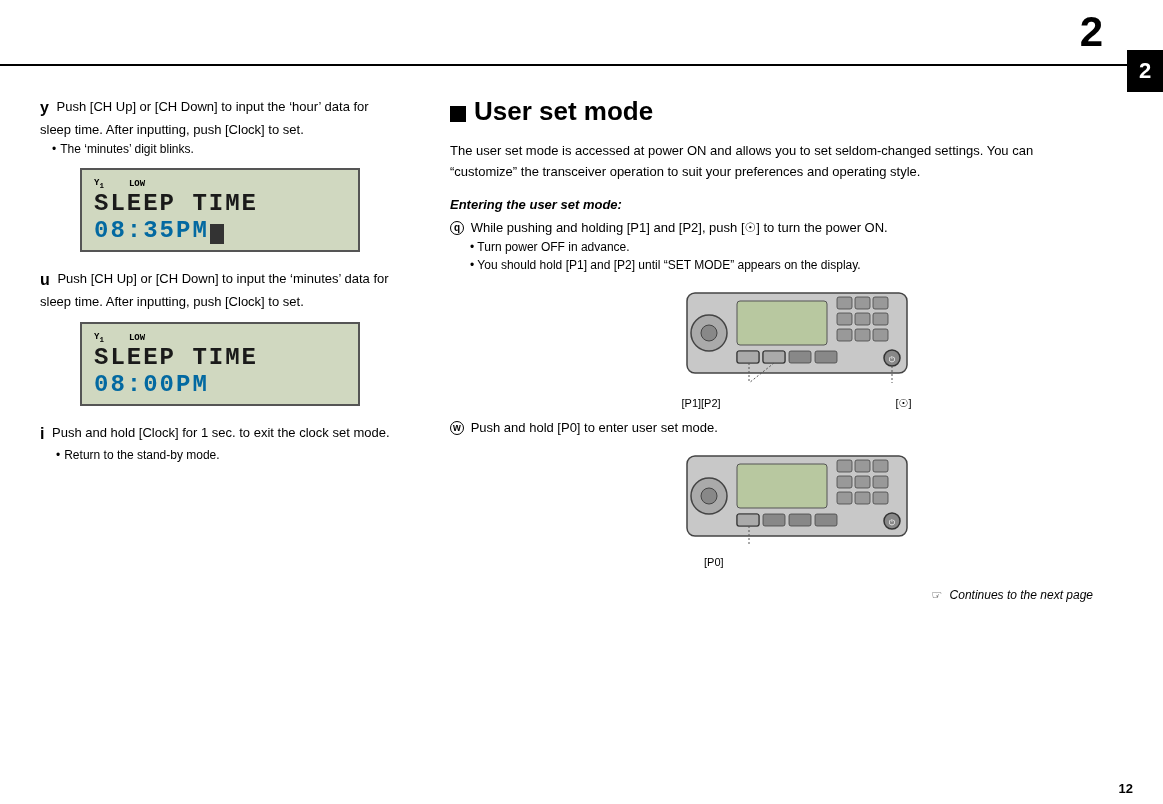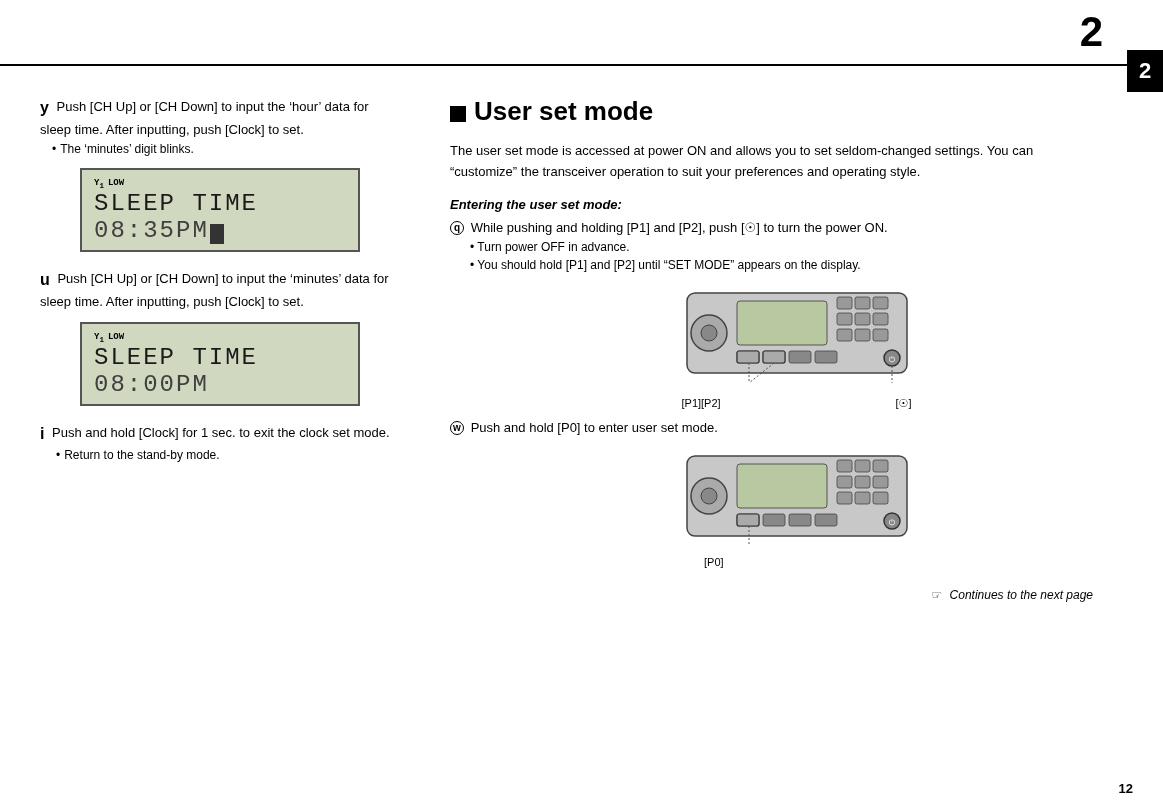--- a/index.html
+++ b/index.html
@@ -89,44 +89,44 @@
       border: 2px solid #555;
       background: #d0d8c0;
       margin: 8px auto 16px auto;
       padding: 8px 12px 6px 12px;
       width: 280px;
       font-family: 'Courier New', monospace;
       position: relative;
     }
     .lcd-indicators {
       display: flex;
-      align-items: flex-start;
-      gap: 0;
+      align-items: flex-end;
+      gap: 21px;
       font-size: 9px;
       margin-bottom: 2px;
     }
     .lcd-signal {
       font-size: 9px;
       font-weight: bold;
     }
     .lcd-low {
       font-size: 9px;
       font-weight: bold;
     }
     .lcd-line1 {
       font-size: 24px;
-      font-weight: normal;
+      font-weight: bold;
       color: #1a1a1a;
       letter-spacing: 2px;
       line-height: 1.1;
     }
     .lcd-line2 {
       font-size: 24px;
-      font-weight: normal;
-      color: #404040;
+      font-weight: bold;
+      color: #0369a1;
       letter-spacing: 2px;
       line-height: 1.1;
     }
 
     
     .blink-cursor {
       display: inline-block;
       width: 14px;
       height: 20px;
       background: #333;

